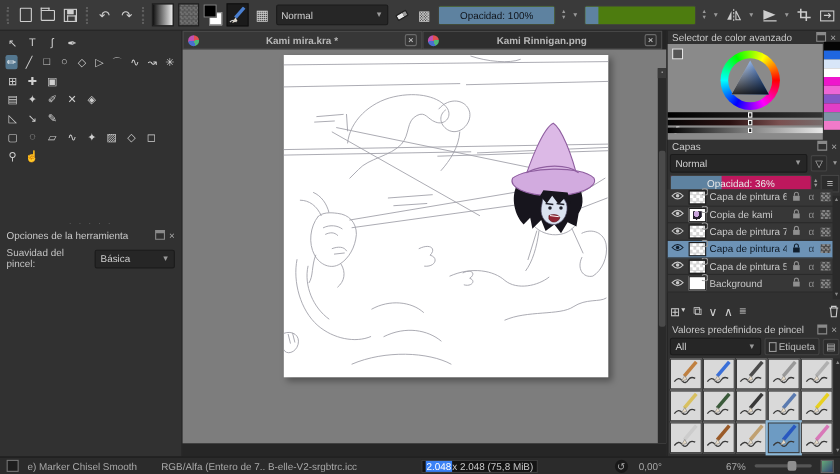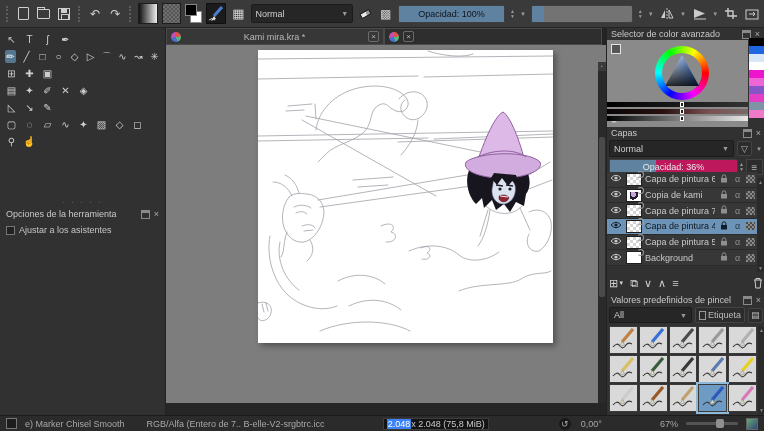--- a/index.html
+++ b/index.html
@@ -19,47 +19,47 @@
   .sw.grad{background:linear-gradient(90deg,#111,#eee);}
   .sw.pat{background:repeating-conic-gradient(#6f6f6f 0 25%,#565656 0 50%) 0 0/4px 4px;}
   .fgbg{position:relative;width:19px;height:19px;}
   .fgbg .fg{position:absolute;left:0;top:0;width:12px;height:12px;background:#000;border:1px solid #888;z-index:2;}
   .fgbg .bg{position:absolute;right:0;bottom:0;width:12px;height:12px;background:#fff;border:1px solid #888;}
   .brushbtn{width:22px;height:21px;background:#1b1b1b;border:1px solid #101010;display:flex;align-items:center;justify-content:center;}
   .gridbtn{font-size:13px;color:#cfcfcf;}
   .combo{height:19px;background:#262626;border:1px solid #1b1b1b;border-radius:2px;display:flex;align-items:center;padding:0 4px;color:#cfcfcf;}
   .combo .arr{margin-left:auto;color:#9a9a9a;font-size:7px;}
   .combo.blend{width:112px;}
-  .slider{position:relative;height:18px;background:#737373;border:1px solid #3f3f3f;border-radius:2px;overflow:hidden;}
+  .slider{position:relative;height:18px;background:#4d7c0f;border:1px solid #3f3f3f;border-radius:2px;overflow:hidden;}
   .slider .fill{position:absolute;left:0;top:0;bottom:0;background:#5e82a0;}
   .slider .txt{position:absolute;inset:0;display:flex;align-items:center;justify-content:center;color:#e8e8e8;font-size:9px;}
   .slider.op .txt{color:#10141a;}
   .spin{display:flex;flex-direction:column;justify-content:center;color:#9a9a9a;font-size:5px;line-height:5px;margin-left:1px;}
   .mini-arr{color:#9a9a9a;font-size:6px;margin:0 1px;}
   
   .center{position:absolute;left:166px;top:28px;width:440px;height:387px;background:#262626;}
-  .tabbar{position:absolute;left:0;top:0;width:440px;height:17px;background:#242424;display:flex;}
+  .tabbar{position:absolute;left:0;top:0;width:440px;height:17px;background:#242424;display:flex;font-weight:bold;}
   .tab{width:218px;height:17px;background:#2e2e2e;border:1px solid #4a4a4a;display:flex;align-items:center;padding:0 4px;gap:4px;}
   .tab.active{background:#373737;}
   .kicon{width:10px;height:10px;border-radius:50%;background:conic-gradient(#e05050 0 22%,#50b878 22% 45%,#4a6fd0 45% 72%,#c050b0 72% 100%);flex:none;}
   .tab .ttl{flex:1;text-align:center;color:#b8b8b8;white-space:nowrap;overflow:hidden;}
   .tclose{width:11px;height:11px;border:1px solid #6a6a6a;border-radius:2px;color:#bbb;font-size:8px;line-height:9px;text-align:center;flex:none;}
   
   .canvas-wrap{position:absolute;left:0;top:17px;width:440px;height:358px;background:#7d7d7d;overflow:hidden;}
   .canvas{position:absolute;left:92px;top:5px;width:295px;height:293px;background:#fff;box-shadow:3px 3px 6px rgba(0,0,0,.35);}
   .vscroll{position:absolute;right:0;top:17px;width:8px;height:358px;background:#2a2a2a;}
   .vscroll .vthumb{position:absolute;left:1px;top:75px;width:6px;height:160px;background:#4a4a4a;border-radius:2px;}
   .vscroll .vbtn{position:absolute;left:0;top:0;width:8px;height:9px;background:#3a3a3a;color:#999;font-size:5px;text-align:center;line-height:9px;}
   
   .left{position:absolute;left:0;top:28px;width:166px;height:387px;background:#313131;border-right:1px solid #232323;}
   .tb-row{display:flex;gap:5px;padding:2px 5px;}
   .tb-ic{width:13px;height:13px;display:flex;align-items:center;justify-content:center;color:#cfcfcf;font-size:10px;border-radius:2px;}
   .tb-ic.act{background:#54778f;color:#fff;}
   .dots{color:#6a6a6a;letter-spacing:2px;text-align:center;font-size:8px;}
-  .docker-title{display:flex;align-items:center;color:#c9c9c9;padding:2px 6px;}
+  .docker-title{display:flex;align-items:flex-start;color:#c9c9c9;padding:2px 6px;}
   .docker-title .dt{flex:1;white-space:nowrap;overflow:hidden;}
   .dt-ic{width:9px;height:9px;border:1px solid #8a8a8a;border-top-width:3px;margin-left:4px;flex:none;}
   .dt-x{color:#aaa;font-size:9px;margin-left:4px;flex:none;}
   .opt-row{display:flex;align-items:center;padding:4px 6px;gap:4px;}
   .combo.small{width:76px;height:17px;}
   .cb{width:9px;height:9px;border:1px solid #777;background:#222;}
   
   .right{position:absolute;left:606px;top:28px;width:158px;height:387px;background:#313131;border-left:1px solid #232323;}
   .color-area{position:absolute;left:0;top:12px;width:141px;height:87px;background:#8a8a8a;}
   .wheel{position:absolute;left:48px;top:6px;width:54px;height:54px;border-radius:50%;background:conic-gradient(from 90deg,#f00,#f0f,#00f,#0ff,#0f0,#ff0,#f00);}
@@ -255,34 +255,38 @@
           <span class="tb-ic">☝</span>
         </div>
       </div>
     <div class="dots" style="margin-top:48px">· · · · ·</div>
     <div class="docker-title">
       <span class="dt">Opciones de la herramienta</span>
       <span class="dt-ic"></span>
       <span class="dt-x">×</span>
     </div>
     <div class="opt-row">
-      <span class="cb"></span>
-      <span>Ajustar a los asistentes</span>
+      <span>Suavidad del pincel:</span>
+      <div class="combo small" style="margin-left:auto">
+        <span>Básica</span>
+        <span class="arr">▼</span>
+      </div>
     </div>
   </div>
 
   <div class="center">
     <div class="tabbar">
       <div class="tab active">
         <span class="kicon"></span>
         <span class="ttl">Kami mira.kra *</span>
         <span class="tclose">×</span>
       </div>
       <div class="tab">
         <span class="kicon"></span>
+        <span class="ttl">Kami Rinnigan.png</span>
         <span class="tclose">×</span>
       </div>
     </div>
 
     <div class="canvas-wrap">
       <div class="canvas">
         <svg width="295" height="293" viewBox="0 0 295 293">
           <g fill="none" stroke="#8f8f9a" stroke-width="0.8" stroke-linecap="round" opacity="0.85">
             <path d="M0 9 L295 6"></path>
             <path d="M0 29 L160 26 M166 27 L295 24"></path>

